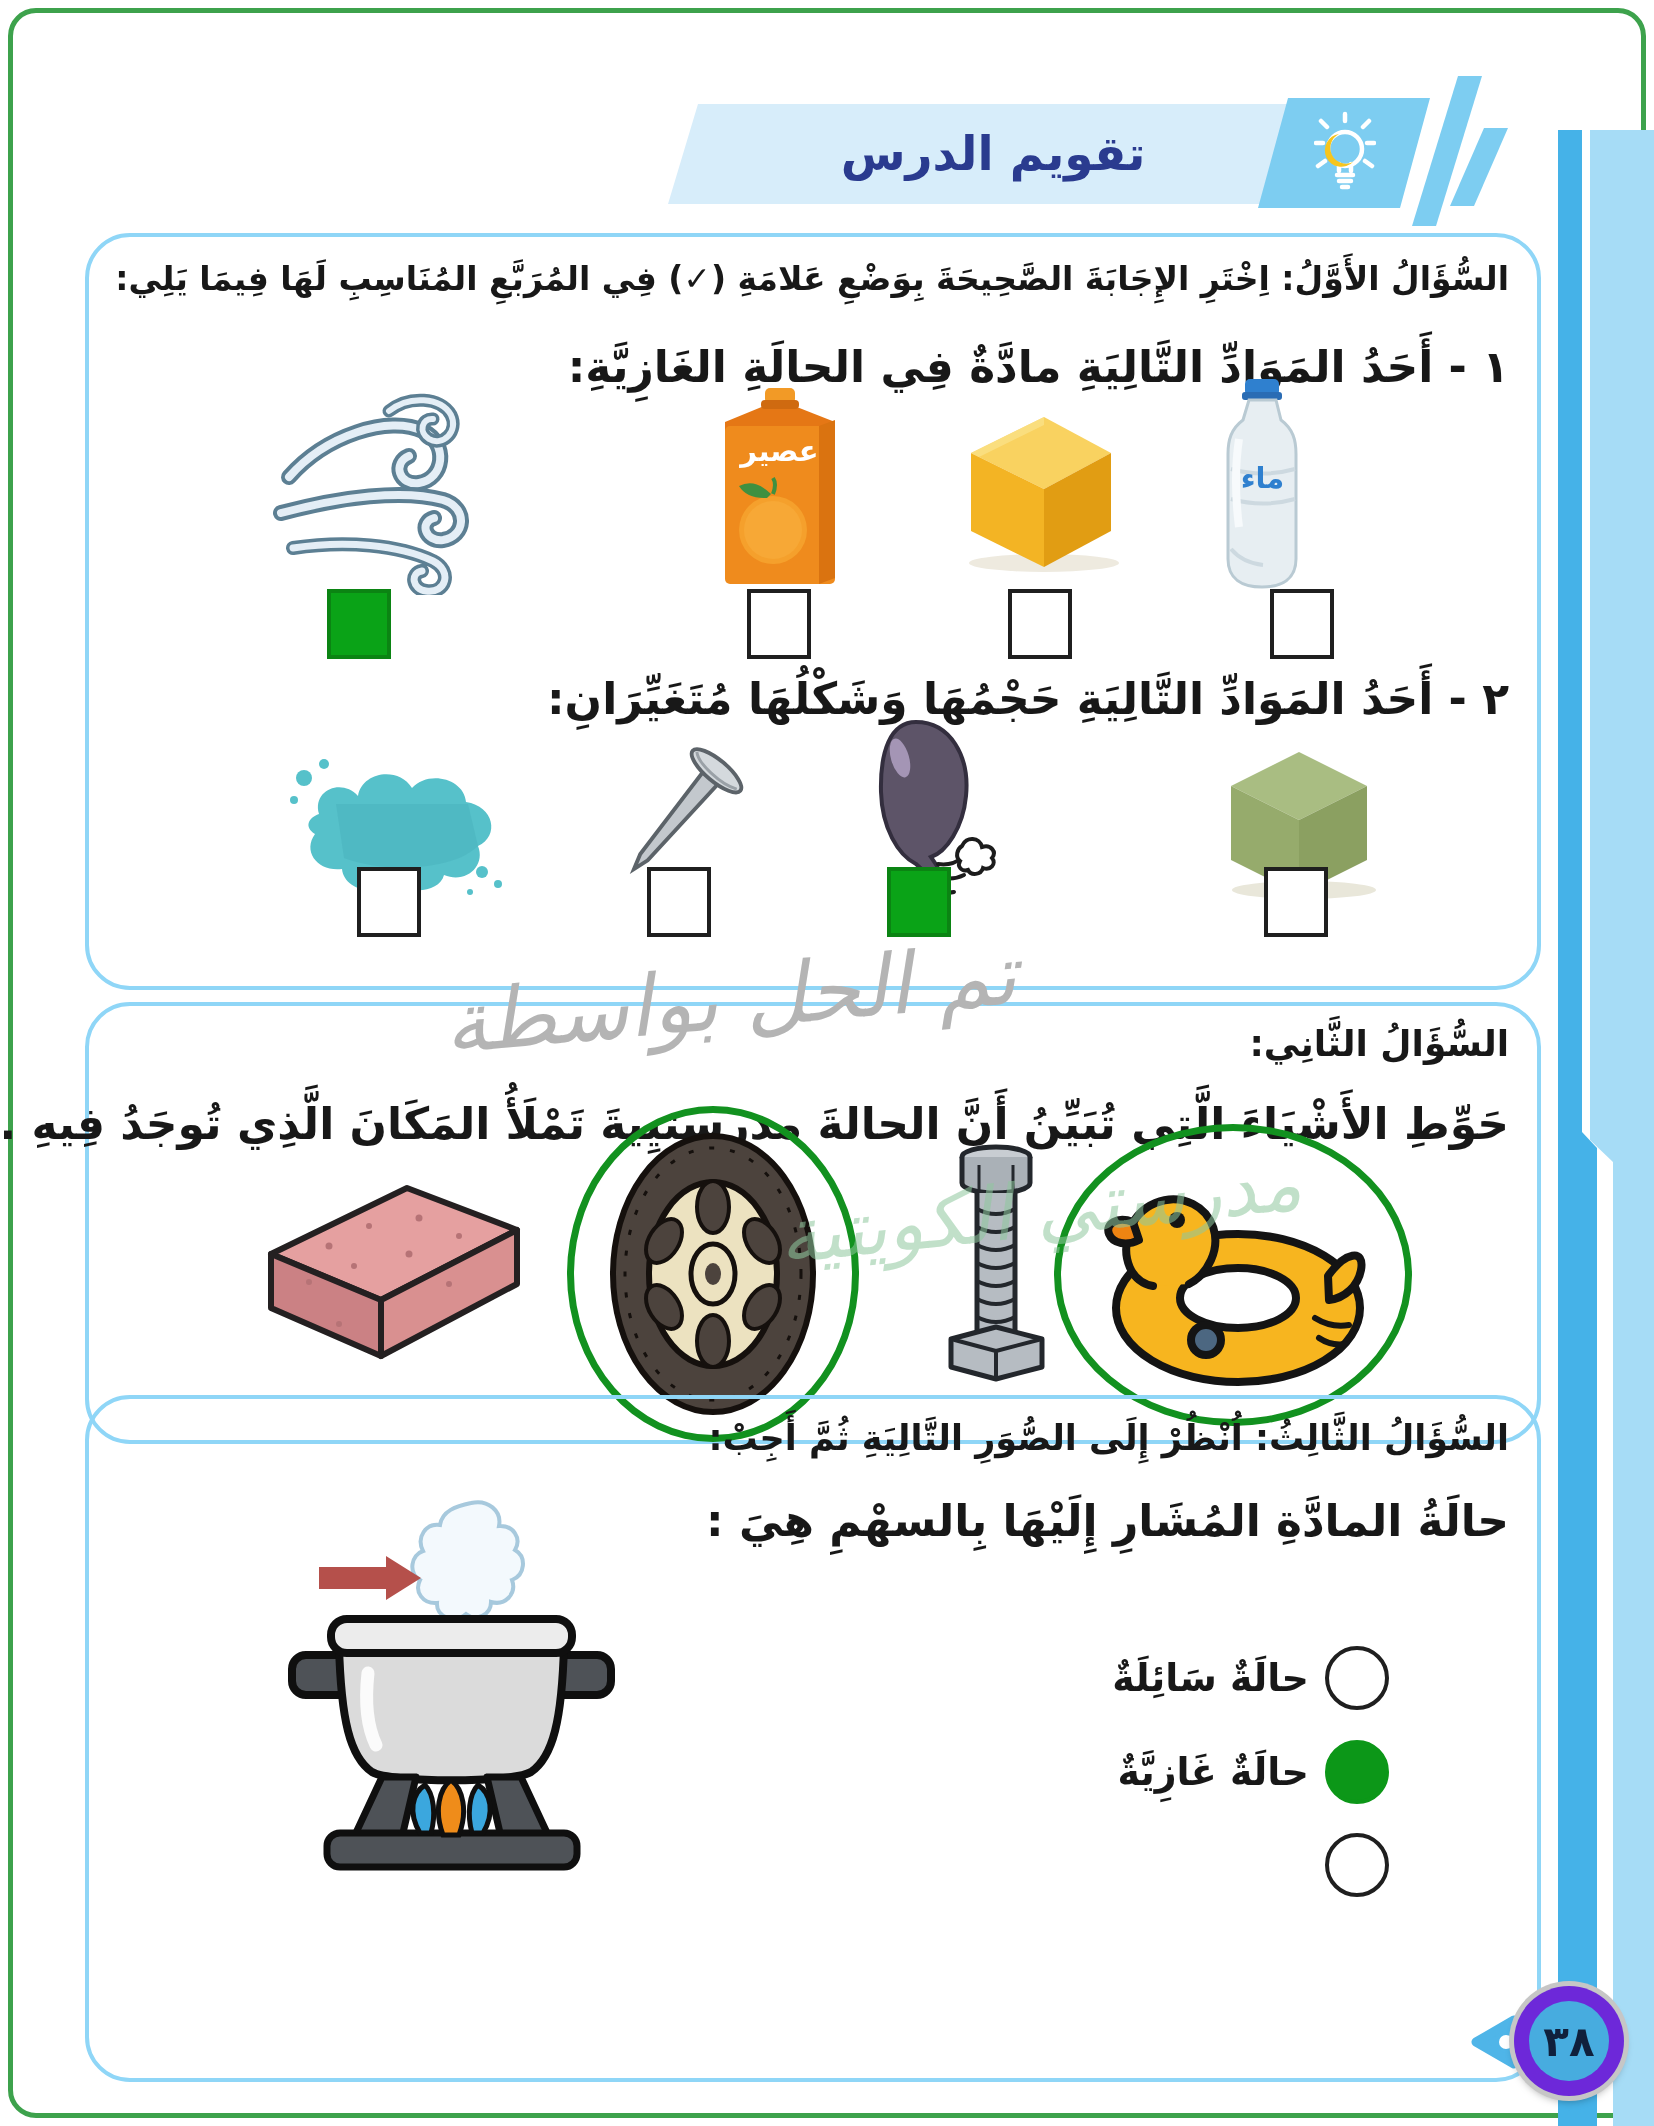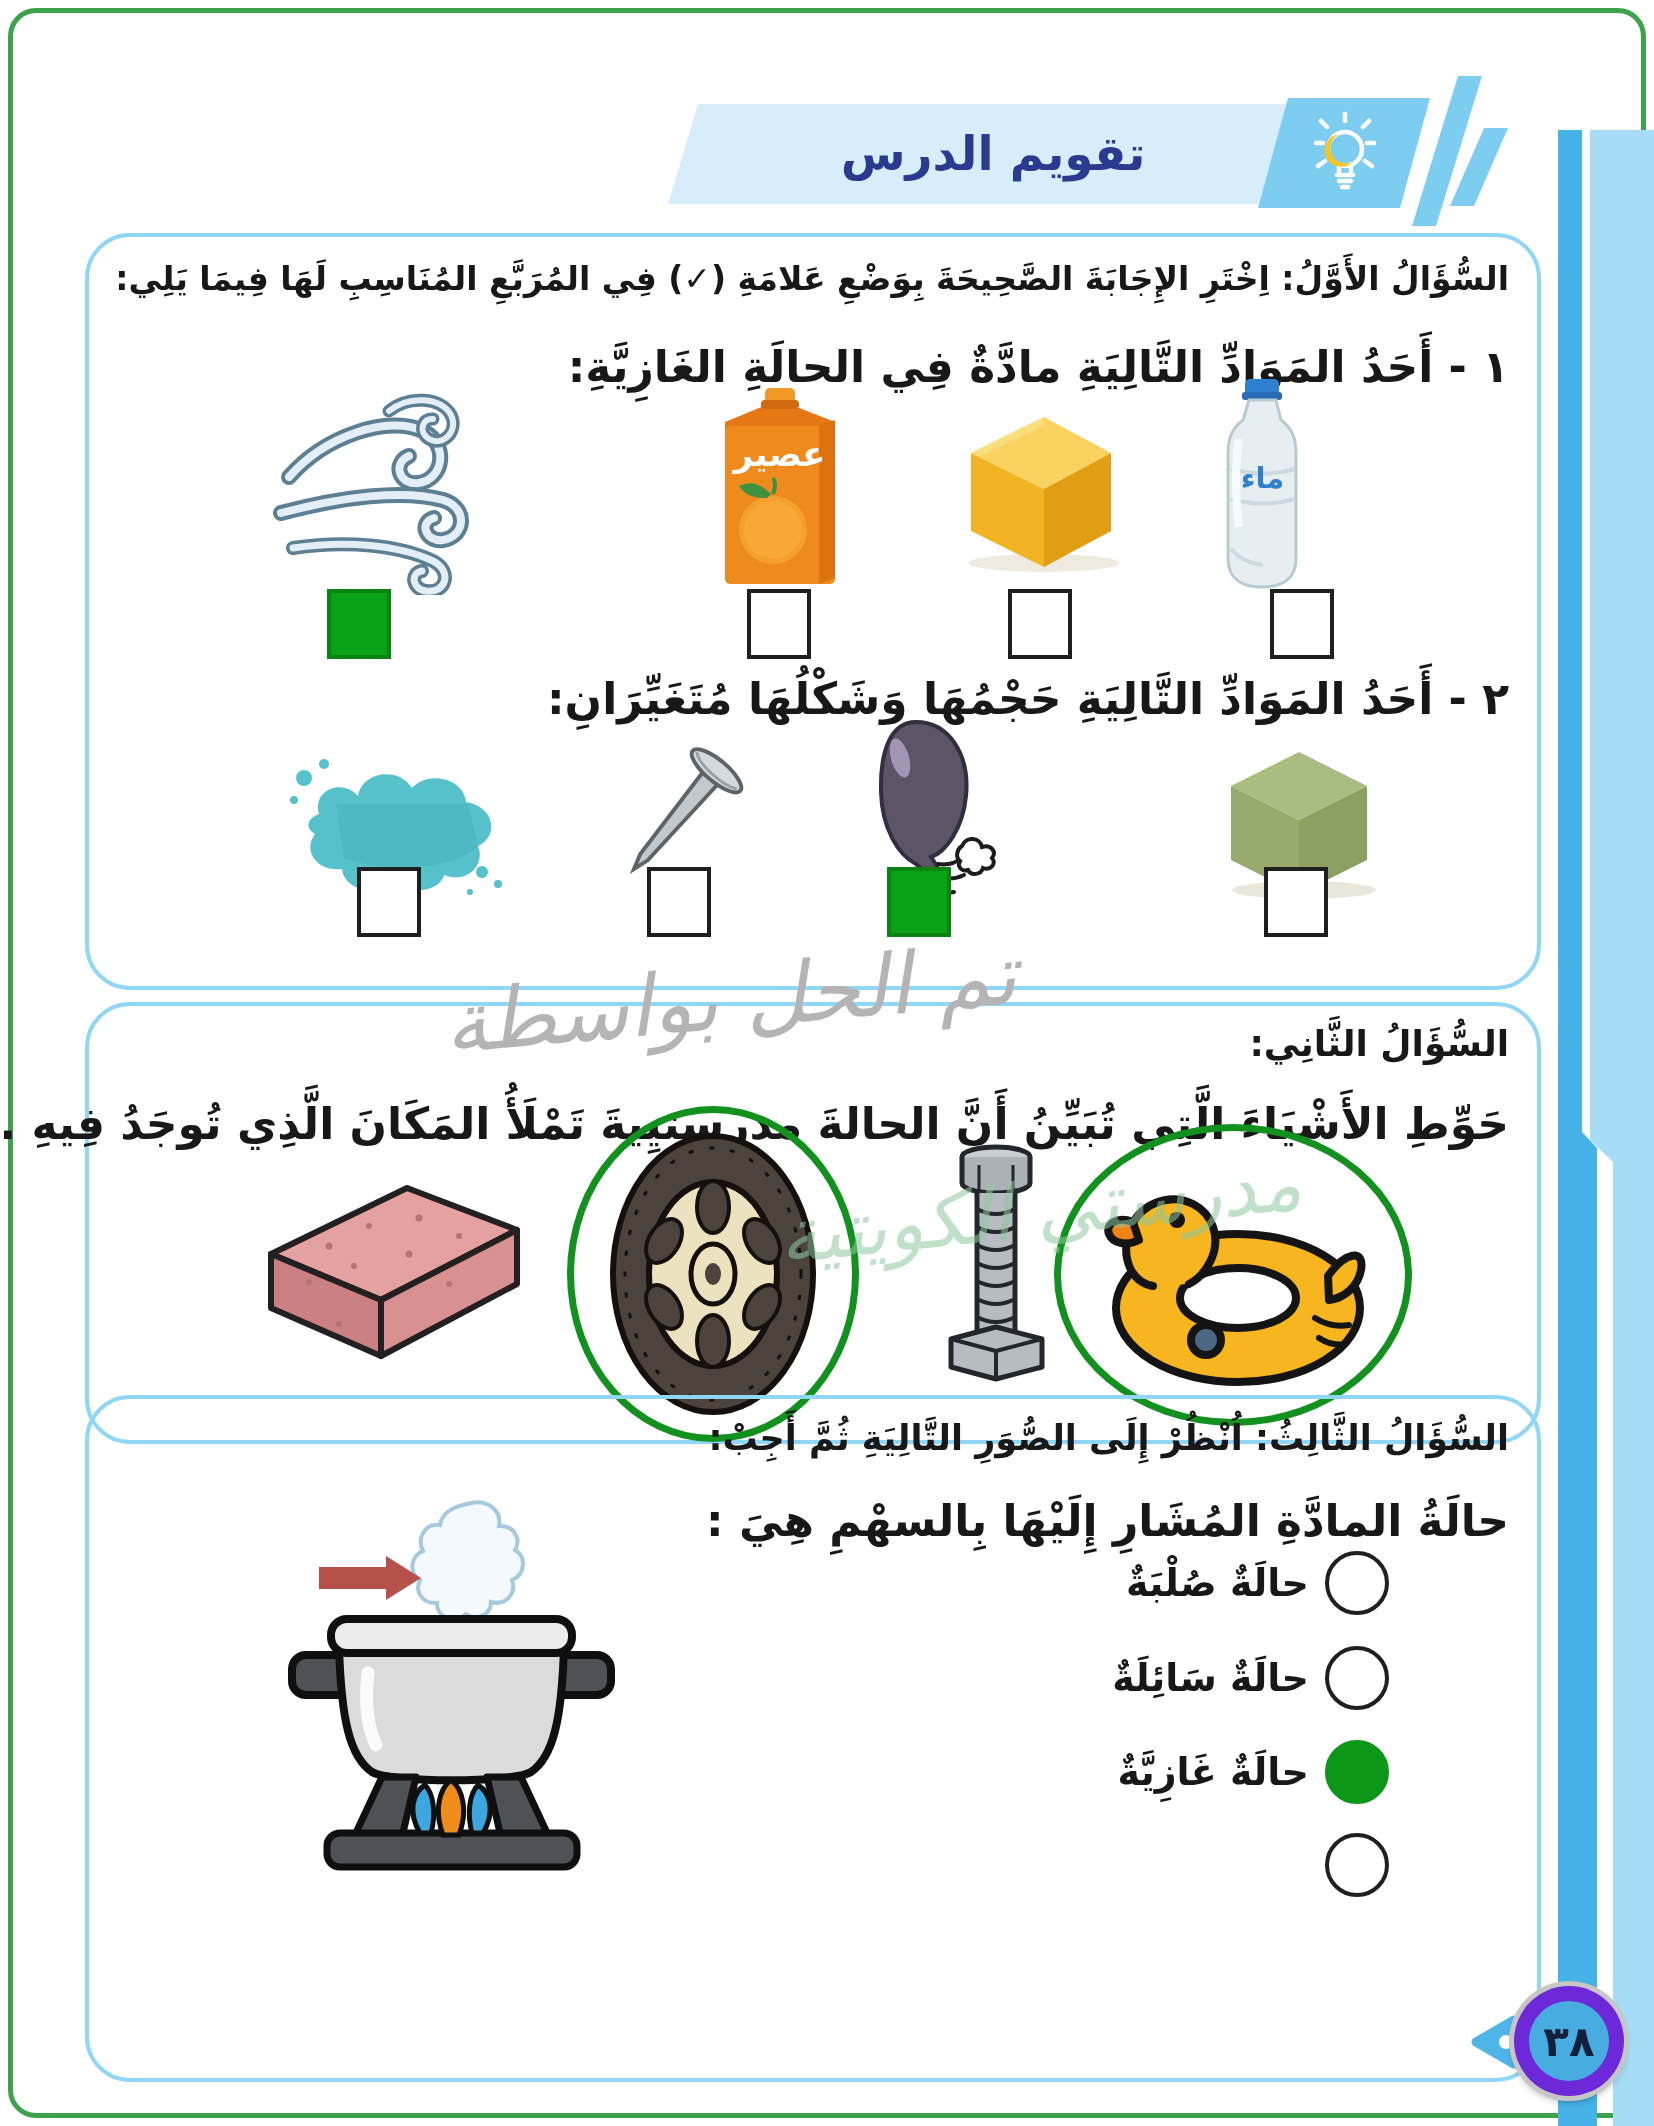--- a/index.html
+++ b/index.html
@@ -24,21 +24,21 @@
 .q1{top:233px;height:757px}
 .q2{top:1002px;height:442px}
 .q3{top:1395px;height:687px}
 .qtext{position:absolute;right:28px;direction:rtl;text-align:left;white-space:nowrap;
  font-weight:700;color:#181818;line-height:1.55}
 .title{font-size:33px}
 .line{font-size:44px}
 .icon{position:absolute}
 .icon svg{width:100%;height:100%;display:block}
 .carton-label{position:absolute;left:0;right:0;top:52px;text-align:center;direction:rtl;
- color:#fff;font-size:34px;font-weight:700}
+ color:#fff;font-size:29px;font-weight:700}
 .bottle-label{position:absolute;left:0;right:0;top:84px;text-align:center;direction:rtl;
  color:#2f80cf;font-size:29px;font-weight:700}
 .checkbox{position:absolute;width:64px;height:70px;background:#fff;border:4px solid #1f1f1f}
 .checkbox.checked{background:#0aa317;border-color:#0b8413}
 .ring{position:absolute;display:flex;align-items:center;justify-content:center;
  border:7px solid transparent;border-radius:50%}
 .ring.circled{border-color:#12911f}
 .ring-icon{flex:0 0 auto}
 .ring-icon svg{display:block}
 .opt{position:absolute;right:148px;display:flex;direction:rtl;align-items:center;gap:16px}
@@ -313,24 +313,20 @@
           </g>
           <g stroke="#0f0f0f" stroke-width="5">
             <path d="M136,338 C124,318 128,298 141,290 C150,299 152,320 147,338 Z" fill="#3ba7de"></path>
             <path d="M199,338 C211,318 207,298 194,290 C185,299 183,320 188,338 Z" fill="#3ba7de"></path>
             <path d="M159,340 C150,316 155,294 167,285 C179,294 184,316 175,340 Z" fill="#ef8c1a"></path>
           </g>
         </g>
       </svg>
     </div>
 
-    <div class="opt" style="top:152px">
-      <span class="radio"></span>
-      <span class="opt-label">حالَةٌ صُلْبَةٌ</span>
-    </div>
     <div class="opt" style="top:247px">
       <span class="radio"></span>
       <span class="opt-label">حالَةٌ سَائِلَةٌ</span>
     </div>
     <div class="opt" style="top:341px">
       <span class="radio selected"></span>
       <span class="opt-label">حالَةٌ غَازِيَّةٌ</span>
     </div>
     <div class="opt" style="top:434px">
       <span class="radio"></span>

